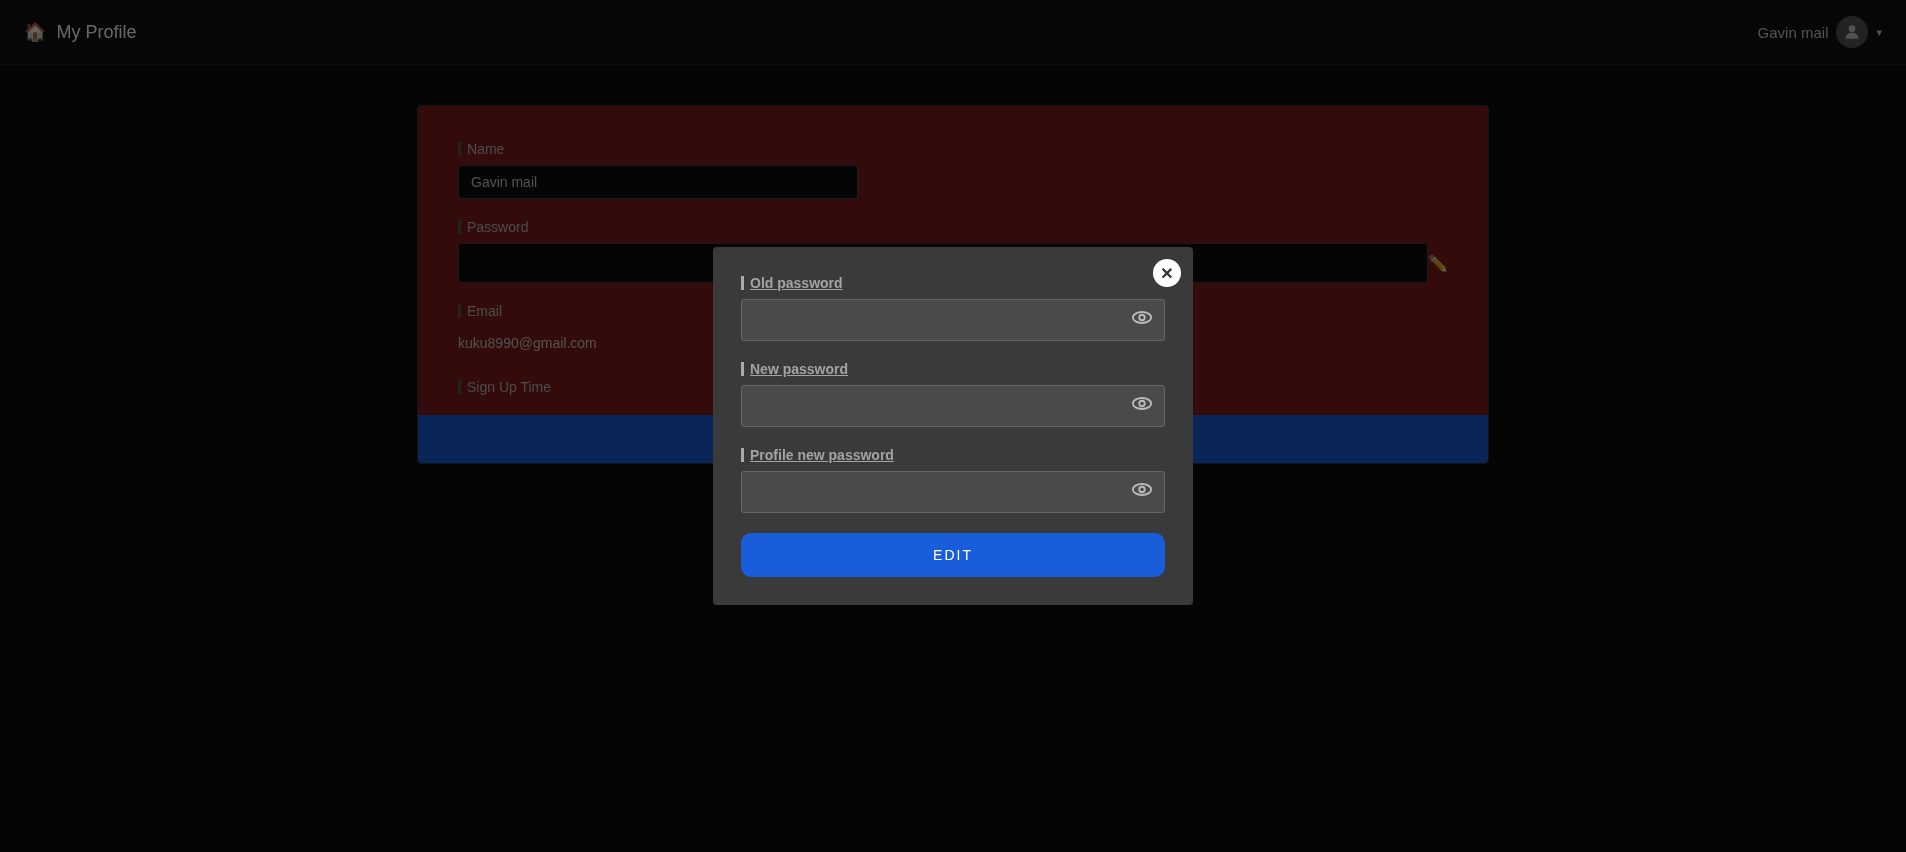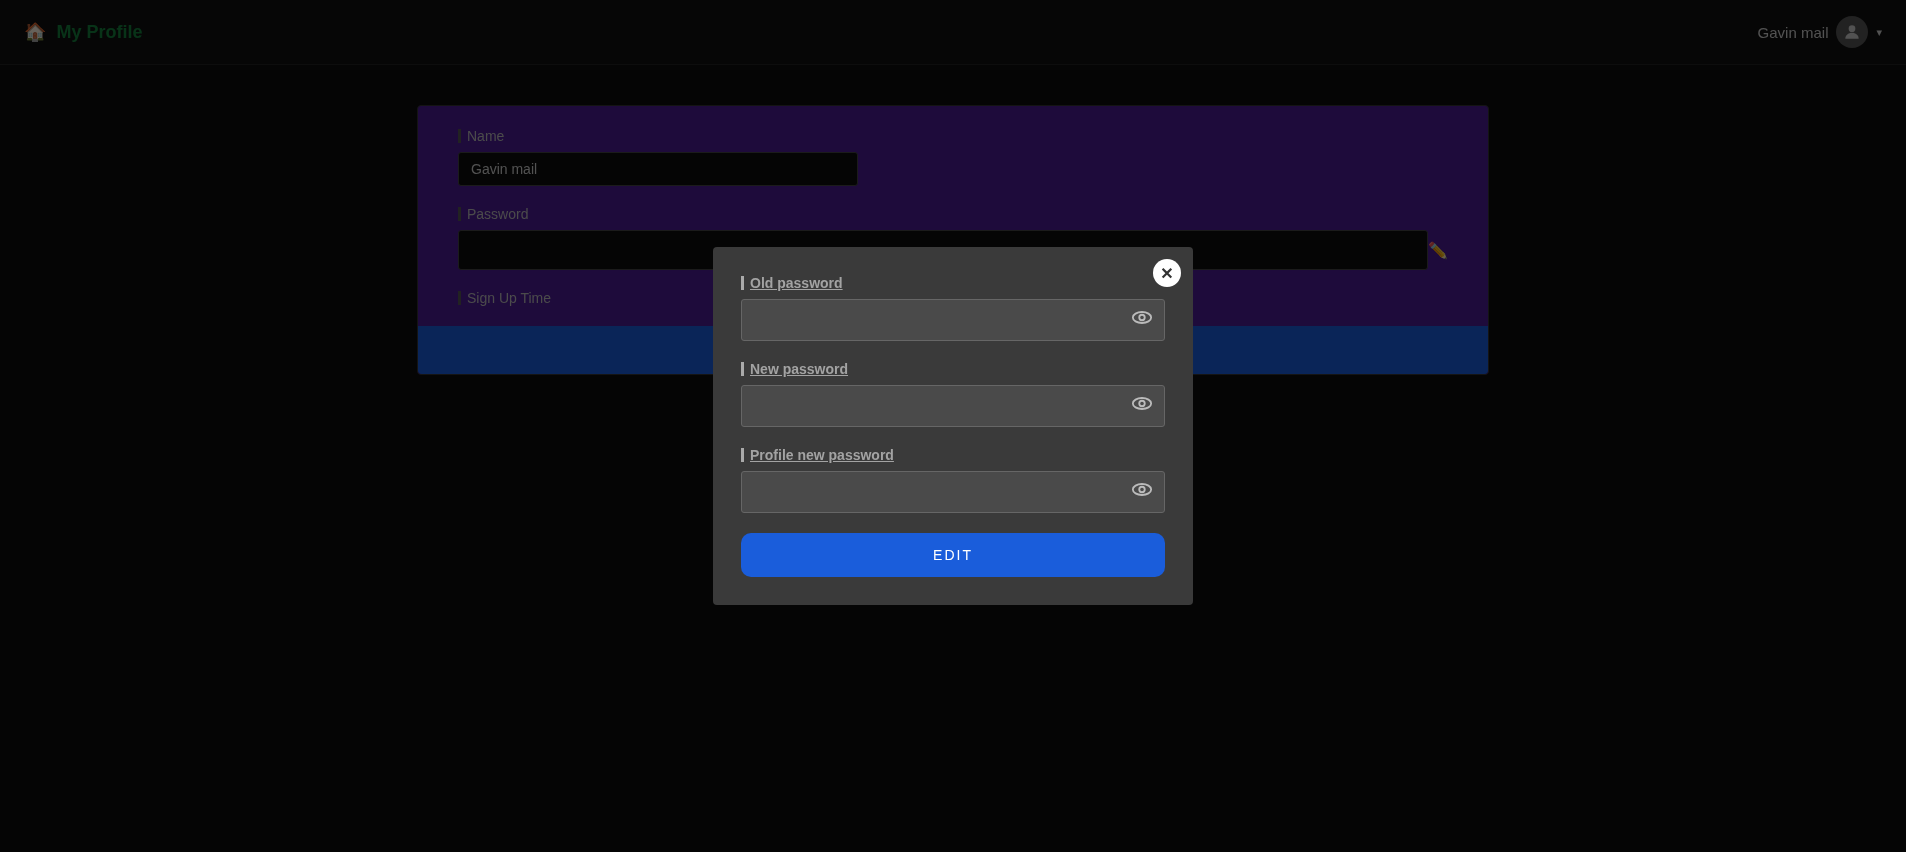--- a/index.html
+++ b/index.html
@@ -21,22 +21,21 @@
       background: #111;
       border-bottom: 1px solid #222;
     }
     .header-left {
       display: flex;
       align-items: center;
       gap: 10px;
     }
     .header-title {
       font-size: 18px;
-      color: #15803d;
-      font-weight: bold;
+      color: #ffffff;
     }
     .home-icon {
       font-size: 18px;
       color: #fff;
     }
     .header-right {
       display: flex;
       align-items: center;
       gap: 8px;
       color: #ccc;
@@ -62,25 +61,25 @@
     
     .page-content {
       display: flex;
       justify-content: center;
       align-items: flex-start;
       padding: 40px 0;
     }
 
     
     .profile-card {
-      background: #4c1d95;
+      background: #7f1d1d;
       border: 1px solid #333;
       border-radius: 4px;
       width: 1072px;
-      padding: 22px 40px 0 40px;
+      padding: 35px 40px 0 40px;
       position: relative;
     }
 
     .field-section {
       margin-bottom: 20px;
     }
     .field-label {
       font-size: 14px;
       color: #bbb;
       margin-bottom: 8px;
@@ -284,20 +283,24 @@
 
     <div class="field-section">
       <div class="field-label">Password</div>
       <div class="password-row">
         <div class="password-field-display">
         </div>
         <button class="edit-icon">✏️</button>
       </div>
     </div>
 
+    <div class="field-section">
+      <div class="field-label">Email</div>
+      <div class="field-value">kuku8990@gmail.com</div>
+    </div>
 
     <div class="field-section">
       <div class="field-label">Sign Up Time</div>
     </div>
 
     <button class="save-btn">SAVE</button>
   </div>
 </div>
 
 <div class="overlay">

